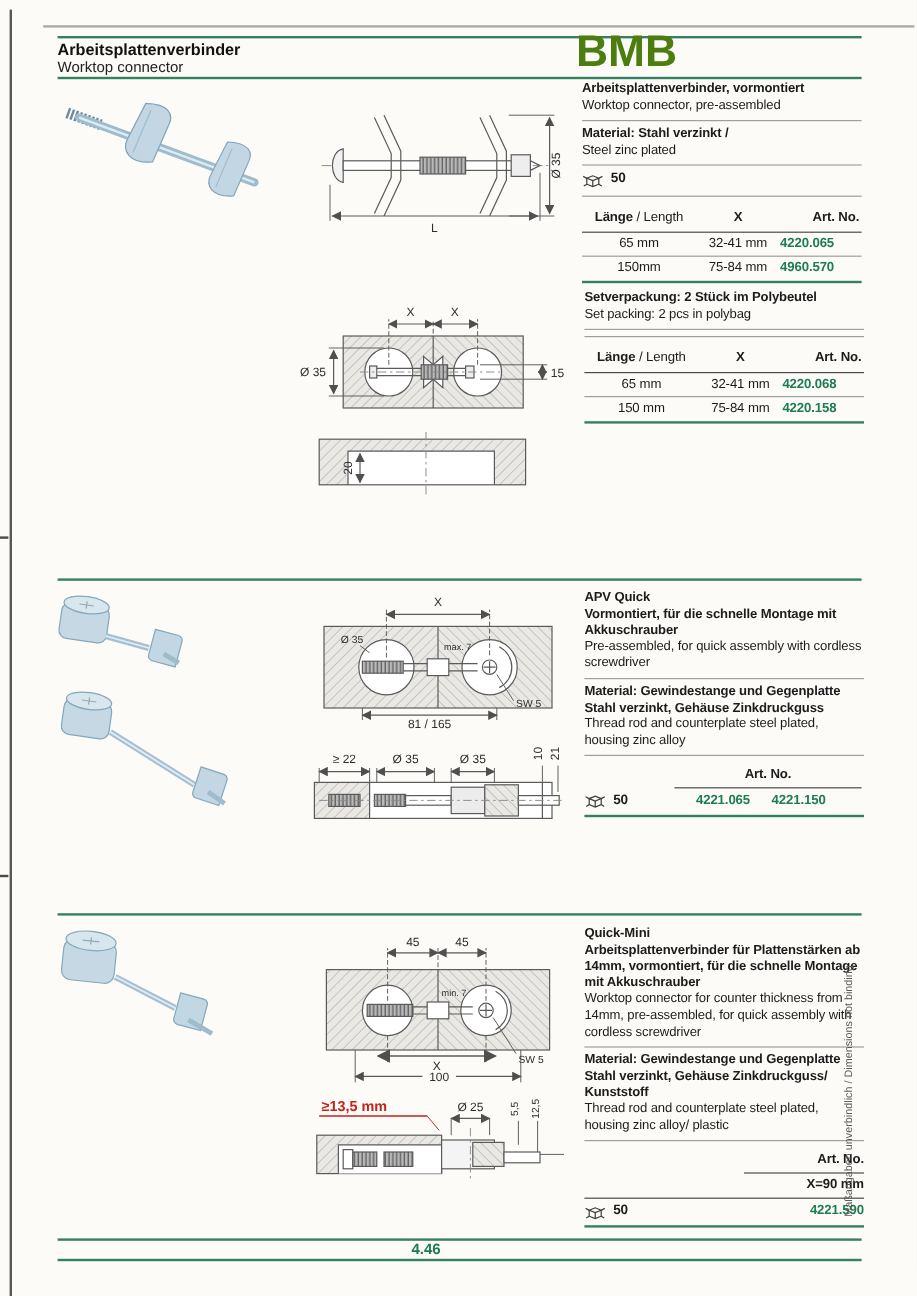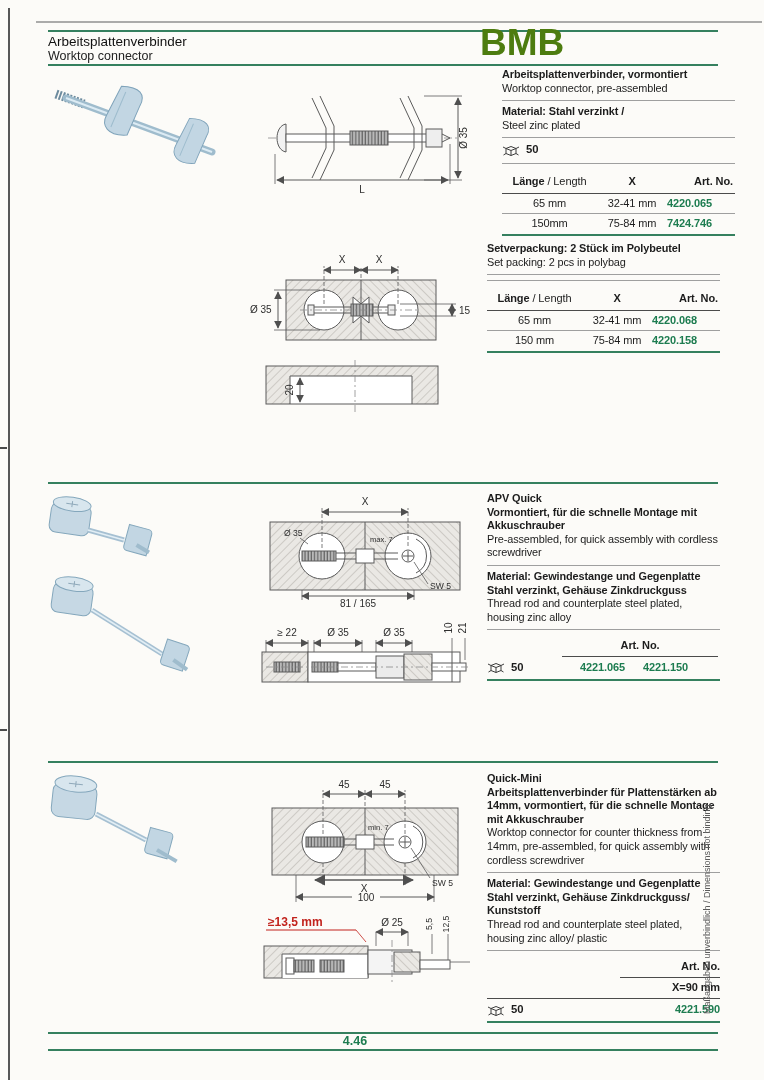--- a/index.html
+++ b/index.html
@@ -6,21 +6,21 @@
   body{background:#e8e8e8;font-family:"Liberation Sans",sans-serif;}
   .page{position:relative;width:764px;height:1080px;background:#fcfbf8;overflow:hidden;
         font-family:"Liberation Sans",sans-serif;color:#1c1c1c;}
   
   .scan-left{position:absolute;left:8px;top:8px;width:2px;height:1072px;background:#575757;}
   .scan-top{position:absolute;left:36px;top:21px;width:726px;height:2px;background:#909090;opacity:.75;}
   .tick{position:absolute;left:0;width:7px;height:2px;background:#4a4a4a;}
   
   .grule{position:absolute;left:48px;width:670px;height:2px;background:#35805f;}
   
-  .h1{position:absolute;left:48px;top:34px;font-size:13.5px;font-weight:normal;color:#111;}
+  .h1{position:absolute;left:48px;top:34px;font-size:13.5px;font-weight:bold;color:#111;}
   .h2{position:absolute;left:48px;top:49px;font-size:12.5px;color:#222;}
   .logo{position:absolute;top:24px;left:480px;width:238px;text-align:left;font-size:37px;
         font-weight:bold;color:#4d7c0f;line-height:38px;}
   
   .col{position:absolute;width:233px;font-size:10.9px;line-height:13.6px;letter-spacing:-0.1px;}
   .col .t{margin:0;}
   .b{font-weight:bold;}
   .rule{border:none;border-top:1px solid #9f9f9f;margin:5px 0 4px 0;}
   .pack{display:flex;align-items:center;gap:6px;font-weight:bold;font-size:11.3px;padding:1px 0;}
   .pk-cell{display:flex;align-items:center;gap:6px;font-weight:bold;font-size:11.3px;}
@@ -43,21 +43,21 @@
         padding:3px 0 4px 0;border-bottom:1.3px solid #4b4b4b;}
   .drow{display:grid;grid-template-columns:75px 81px 77px;align-items:center;
         padding:4px 0;border-bottom:2px solid #35805f;}
   
   .artline4{width:100px;margin-left:133px;text-align:right;font-weight:bold;
             border-bottom:1.3px solid #4b4b4b;padding:2px 0 3px 0;}
   .x4row{text-align:right;font-weight:bold;padding:3px 0 4px 0;border-bottom:1.3px solid #4b4b4b;}
   .d4row{display:flex;justify-content:space-between;align-items:center;
          padding:4px 0;border-bottom:2px solid #35805f;}
   
-  .s1c{left:502px;top:68px;}
+  .s1c{left:485px;top:68px;}
   .s2c{left:487px;top:242px;}
   .s3c{left:487px;top:492px;}
   .s4c{left:487px;top:772px;}
   
   .draw{position:absolute;}
   svg text{font-family:"Liberation Sans",sans-serif;fill:#2e2e2e;font-size:10px;stroke:none;}
   svg text.sm{font-size:7.6px;}
   svg text.md{font-size:8.6px;}
   svg text.red{fill:#c2231d;font-weight:bold;font-size:12px;}
   
@@ -165,21 +165,21 @@
         <div class="ca2 b">Art. No.</div>
       </div>
       <div class="tr3 rowline">
         <div class="cl">65 mm</div>
         <div class="cx">32-41 mm</div>
         <div class="ca">4220.065</div>
       </div>
       <div class="tr3 rowlast">
         <div class="cl">150mm</div>
         <div class="cx">75-84 mm</div>
-        <div class="ca">7424.746</div>
+        <div class="ca">4960.570</div>
       </div>
     </div>
   </div>
 
   <svg class="draw" style="left:250px;top:246px" width="220" height="112" viewBox="0 0 220 112">
     <rect x="36" y="34" width="75" height="60" fill="url(#hA)"></rect>
     <rect x="111" y="34" width="75" height="60" fill="url(#hB)"></rect>
     <g stroke="#5a5a5a" stroke-width="1" fill="none">
       <rect x="36" y="34" width="150" height="60"></rect>
       <line x1="111" y1="34" x2="111" y2="94"></line>

